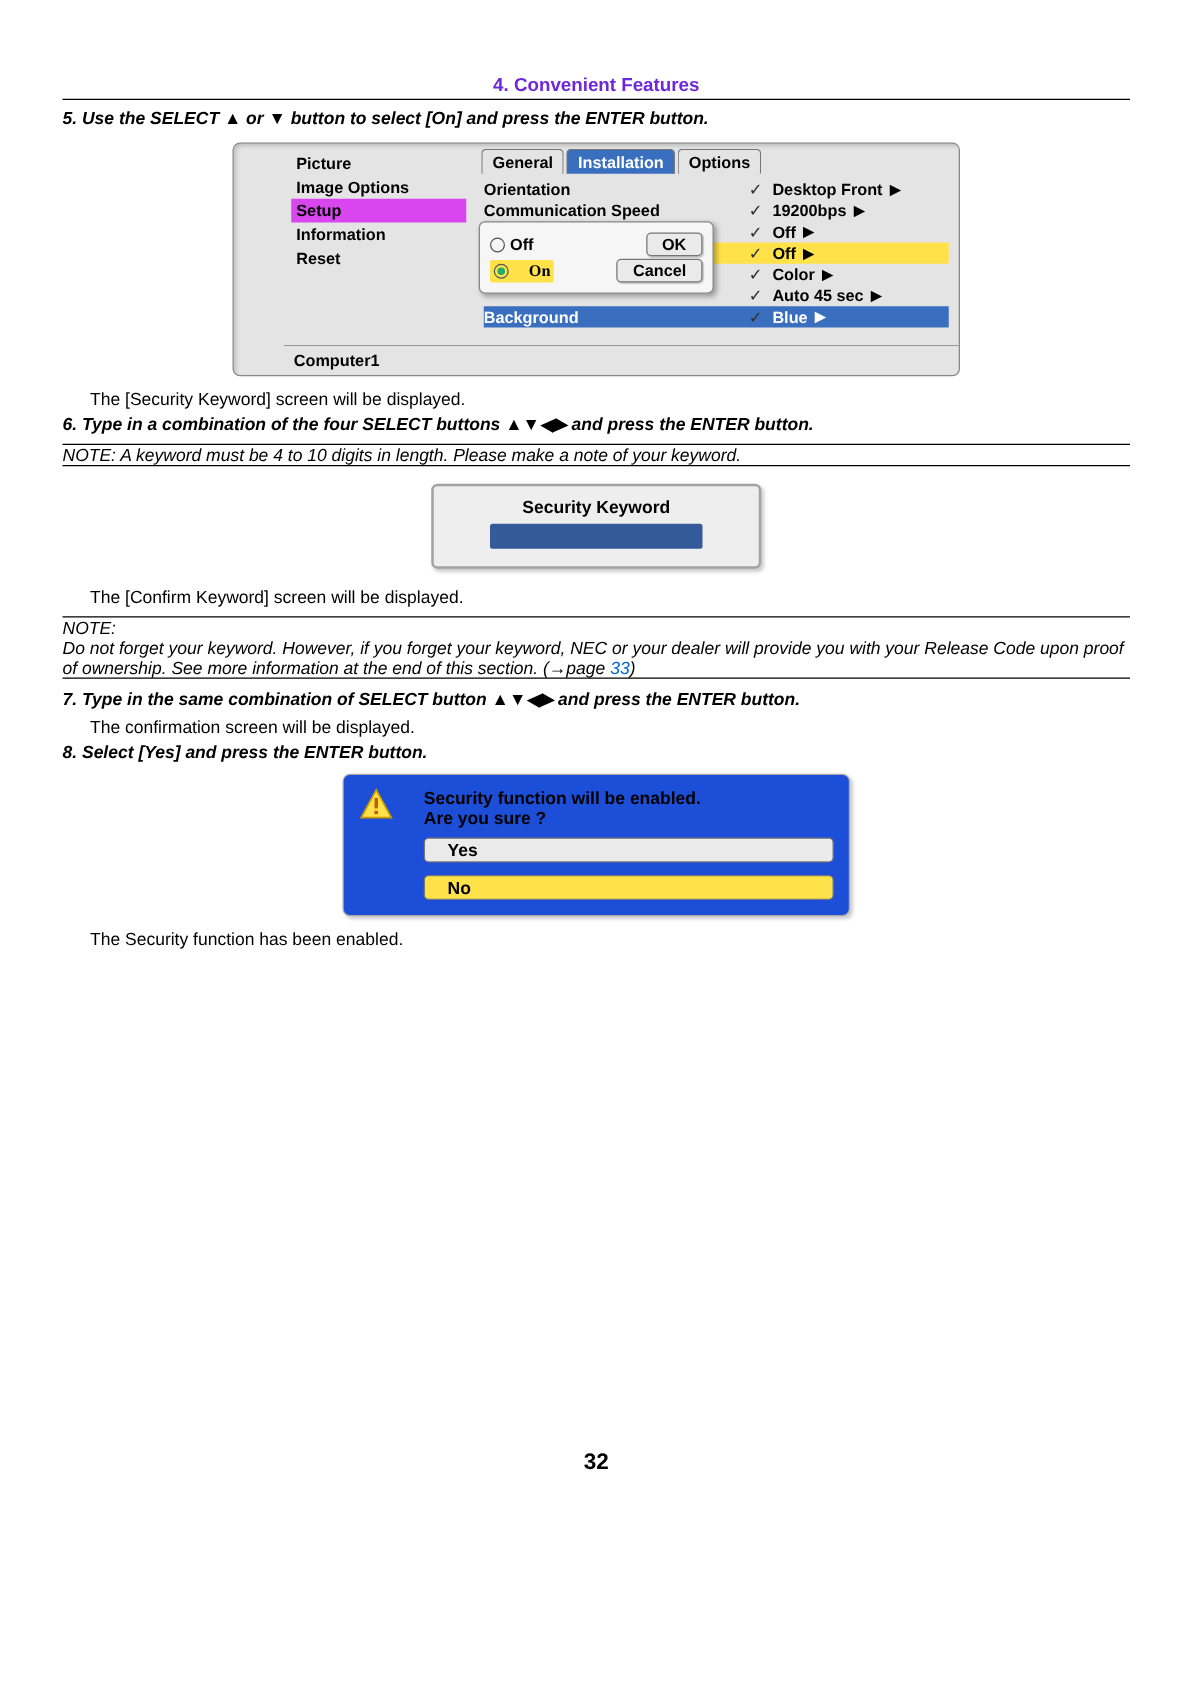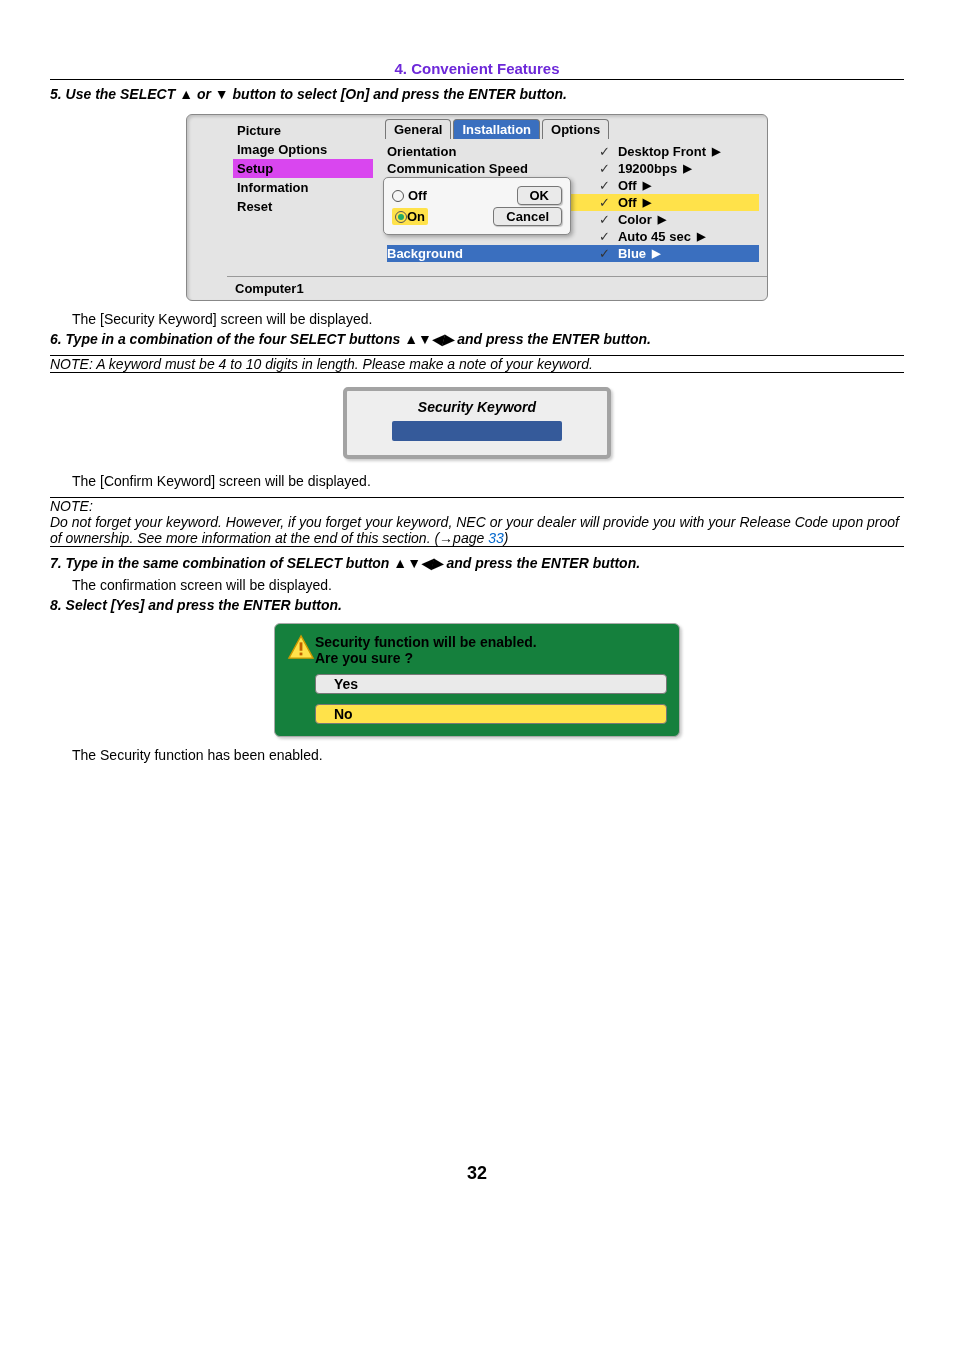--- a/index.html
+++ b/index.html
@@ -126,59 +126,58 @@
     width: 170px;
     background: #f6f6f6;
     border: 1px solid #888;
     border-radius: 5px;
     padding: 6px 8px;
     box-shadow: 2px 2px 4px rgba(0,0,0,0.3);
     font-weight: bold;
   }
   .okbox .radio-row { display: flex; justify-content: space-between; align-items: center; margin: 2px 0;}
   .okbox .radio-off { display:flex; align-items:center; gap:4px;}
-  .okbox .radio-on  { display:flex; align-items:center; gap:0; background:#ffe24a; padding:1px 3px; border-radius:2px;}
+  .okbox .radio-on  { display:flex; align-items:center; gap:16px; background:#ffe24a; padding:1px 3px; border-radius:2px;font-family:Liberation Serif, serif;}
   .okbox .radio-circle { width:10px; height:10px; border:1px solid #555; border-radius:50%; display:inline-block; position:relative;}
   .okbox .radio-circle.filled::after { content:""; width:6px; height:6px; background:#2a6; border-radius:50%; position:absolute; top:2px; left:2px;}
   .okbox .btn {
     display:inline-block; border:1px solid #777; border-radius:4px;
     padding:1px 12px; background:#eaeaea; cursor:default;
     box-shadow: 1px 1px 1px rgba(0,0,0,0.2);
   }
 
   
   .kw-shot {
     width: 240px;
     margin: 14px auto;
-    border: 4px solid #a3a3a3;
+    border: 2px solid #a3a3a3;
     border-radius: 5px;
     background: #eee;
     padding: 8px 10px 14px 10px;
     box-shadow: 2px 2px 3px rgba(0,0,0,0.2);
-    font-style: italic;
   }
   .kw-shot .title { text-align: center; font-weight: bold; margin-bottom: 6px; }
   .kw-shot .field {
     width: 170px; height: 20px;
     background: #355a9a;
     margin: 0 auto;
     border-radius: 2px;
   }
 
   
   .confirm-shot {
     width: 380px;
     margin: 10px auto;
     border: 1px solid #aaa;
     border-radius: 6px;
-    background: #15803d;
+    background: #1d4ed8;
     padding: 10px 12px 12px 12px;
     box-shadow: 2px 2px 3px rgba(0,0,0,0.2);
     display: flex;
-    gap: 0;
+    gap: 24px;
     align-items: flex-start;
   }
   .confirm-shot .warn-ico {
     width: 28px; height: 26px;
   }
   .confirm-shot .msg { font-weight: bold; flex:1;}
   .confirm-shot .btns {
     margin-top: 8px;
     display: flex; gap: 10px; justify-content: center; flex-direction: column;
   }

